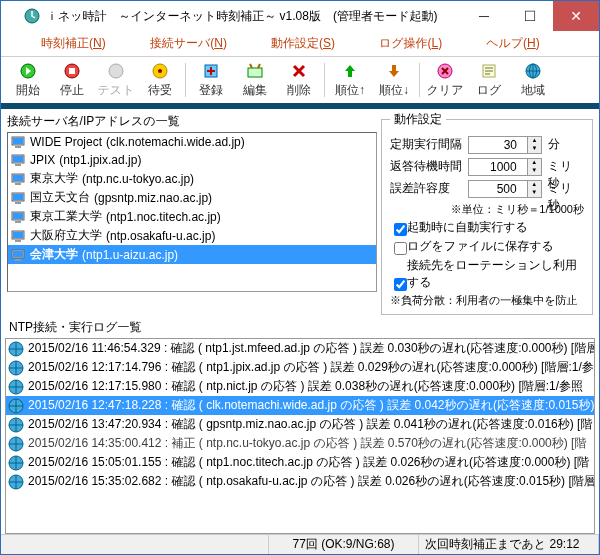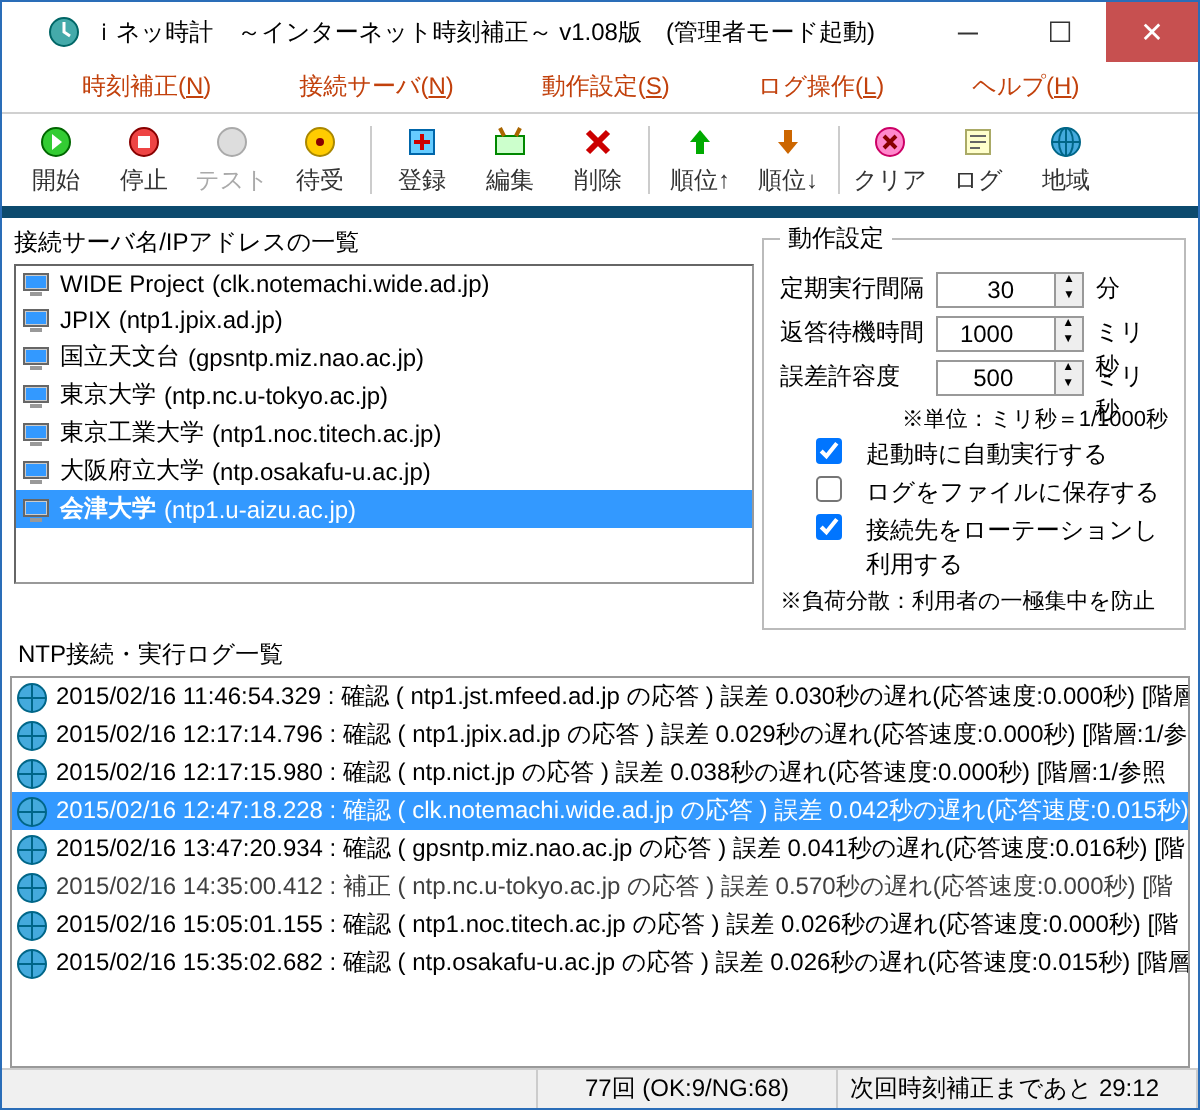--- a/index.html
+++ b/index.html
@@ -24,26 +24,26 @@
 .panel-label { padding: 2px 0; }
 .serverlist { border: 1px solid #999; border-top-color:#666; border-left-color:#666; background: #fff; height: 160px; overflow-y: scroll; }
 .srow { display: flex; align-items: center; padding: 1px 2px; gap: 4px; white-space: nowrap; }
 .srow.sel { background: #3399ff; color: #fff; }
 .srow.sel .srv-name { font-weight: bold; }
 .srv-icon { width:16px; height:16px; flex:none; }
 fieldset.opts { border: 1px solid #bbb; padding: 6px 8px 4px 8px; width: 212px; font-size:12px; }
 fieldset.opts legend { padding: 0 4px; }
 .optrow { display: flex; align-items: flex-start; margin: 2px 0; height: 20px; }
 .optrow .olabel { width: 78px; }
-.optrow input.num { width: 60px; text-align: right; border: 1px solid #999; height: 18px; padding-right: 20px; background:#fff; }
+.optrow input.num { width: 60px; text-align: right; border: 1px solid #999; height: 18px; padding-right: 10px; background:#fff; }
 .spin { width: 14px; height: 18px; display: inline-flex; flex-direction: column; border:1px solid #999; border-left:none; }
 .spin span { flex:1; font-size:6px; line-height:7px; text-align:center; background:#eee; }
 .ounit { margin-left: 6px; }
 .onote { text-align: right; font-size: 11px; margin: 2px 0; }
-.ochk { display:flex; align-items:flex-start; gap:12px; margin:2px 0 2px 18px; }
+.ochk { display:flex; align-items:flex-end; gap:0; margin:2px 0 2px 4px; }
 .loglabel { padding: 2px 8px; }
 .loglist { flex: 1; border-top: 1px solid #999; background: #fff; overflow: hidden; margin: 0 4px; border:1px solid #999; }
 .lrow { display:flex; align-items:center; padding: 1px 2px; white-space: nowrap; font-size: 12px; gap:4px; }
 .lrow.sel { background: #3399ff; color: #fff; }
 .lrow.purple .ltxt { color: #404040; }
 .lrow .licon { width:16px; height:16px; flex:none; }
 .statusbar { height: 20px; border-top: 1px solid #ccc; display: flex; font-size: 12px; background: #f0f0f0; }
 .statusbar .scell { border-right: 1px solid #ccc; padding: 2px 6px; display:flex; align-items:center; }
 .sb-left { flex:1; }
 .sb-mid { width:150px; text-align:center; justify-content:center; }
@@ -208,31 +208,31 @@
             </svg>
             <span class="srv-name">JPIX</span> 
             <span>(ntp1.jpix.ad.jp)</span>
           </div>
           <div class="srow">
             <svg class="srv-icon" viewBox="0 0 16 16">
               <rect x="2" y="3" width="12" height="8" fill="#ccc" stroke="#666"></rect>
               <rect x="3" y="4" width="10" height="6" fill="#39f"></rect>
               <rect x="5" y="12" width="6" height="2" fill="#999"></rect>
             </svg>
+            <span class="srv-name">東京大学</span> 
+            <span>(ntp.nc.u-tokyo.ac.jp)</span>
+          </div>
+          <div class="srow">
+            <svg class="srv-icon" viewBox="0 0 16 16">
+              <rect x="2" y="3" width="12" height="8" fill="#ccc" stroke="#666"></rect>
+              <rect x="3" y="4" width="10" height="6" fill="#39f"></rect>
+              <rect x="5" y="12" width="6" height="2" fill="#999"></rect>
+            </svg>
             <span class="srv-name">国立天文台</span> 
             <span>(gpsntp.miz.nao.ac.jp)</span>
-          </div>
-          <div class="srow">
-            <svg class="srv-icon" viewBox="0 0 16 16">
-              <rect x="2" y="3" width="12" height="8" fill="#ccc" stroke="#666"></rect>
-              <rect x="3" y="4" width="10" height="6" fill="#39f"></rect>
-              <rect x="5" y="12" width="6" height="2" fill="#999"></rect>
-            </svg>
-            <span class="srv-name">東京大学</span> 
-            <span>(ntp.nc.u-tokyo.ac.jp)</span>
           </div>
           <div class="srow">
             <svg class="srv-icon" viewBox="0 0 16 16">
               <rect x="2" y="3" width="12" height="8" fill="#ccc" stroke="#666"></rect>
               <rect x="3" y="4" width="10" height="6" fill="#39f"></rect>
               <rect x="5" y="12" width="6" height="2" fill="#999"></rect>
             </svg>
             <span class="srv-name">東京工業大学</span> 
             <span>(ntp1.noc.titech.ac.jp)</span>
           </div>

